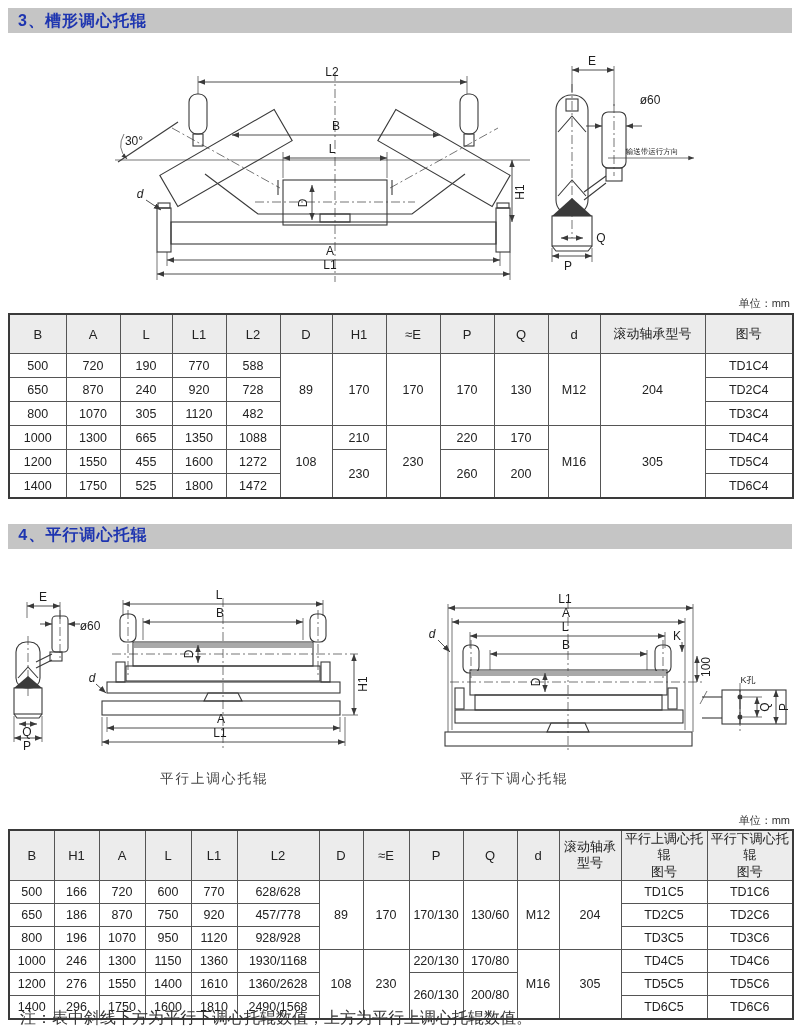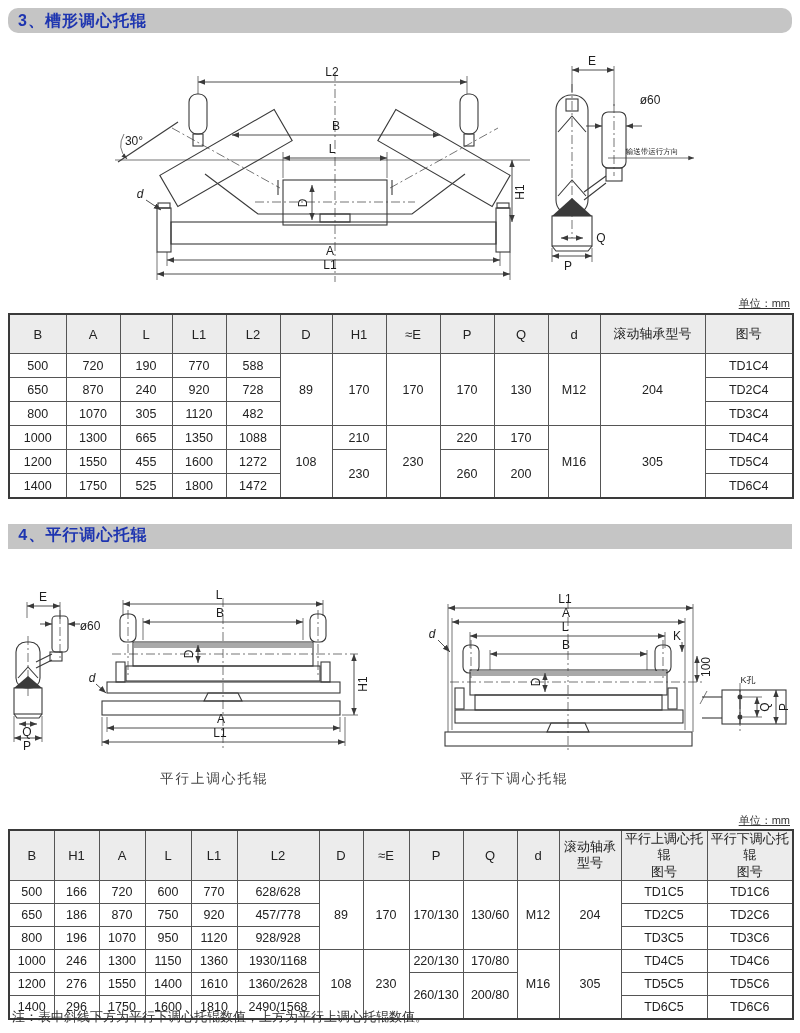--- a/index.html
+++ b/index.html
@@ -5,23 +5,23 @@
   html,body{margin:0;padding:0;}
   body{
     width:800px;height:1033px;position:relative;background:#ffffff;
     font-family:"Liberation Sans","DejaVu Sans",sans-serif;color:#222;
   }
   .section-bar{
     position:absolute;left:8px;width:784px;height:25px;background:#c5c5c5;
     color:#1e35b0;font-weight:bold;font-size:16px;line-height:25px;
     padding-left:10px;box-sizing:border-box;letter-spacing:1px;
   }
-  .unit-label{position:absolute;right:10px;font-size:11px;color:#333;text-decoration:underline;}
+  .unit-label{position:absolute;right:10px;font-size:11px;color:#333;}
   .caption{position:absolute;font-size:13.5px;color:#444;letter-spacing:2px;}
-  .note{position:absolute;left:12px;font-size:13px;color:#333;}
+  .note{position:absolute;left:20px;font-size:16px;color:#333;}
   table.spec{
     position:absolute;left:8px;width:784px;border-collapse:collapse;table-layout:fixed;
     border:2px solid #3a3a3a;
   }
   table.spec th,table.spec td{
     border:1px solid #555;text-align:center;vertical-align:middle;
     font-weight:normal;padding:0;
   }
   table.spec th{background:#ececec;font-size:13px;color:#222;}
   table.spec td{font-size:12.5px;color:#222;background:#fff;}
@@ -37,21 +37,21 @@
   .cl{stroke:#3a3a3a;fill:none;stroke-width:0.7;stroke-dasharray:9 3 2 3;}
   .fl{fill:#3a3a3a;stroke:none;}
   .band{fill:#a9a9a9;stroke:none;}
   text.t{font-size:12px;fill:#1d1d1d;text-anchor:middle;font-family:"Liberation Sans","DejaVu Sans",sans-serif;}
   text.ts{font-size:7.5px;fill:#1d1d1d;text-anchor:middle;}
   text.tk{font-size:9px;fill:#1d1d1d;text-anchor:middle;}
 </style>
 </head>
 <body>
 
-<div class="section-bar" style="top:8px;border-radius:10px;">
+<div class="section-bar" style="top:8px;">
   <span>3、槽形调心托辊</span>
 </div>
 
 <svg style="top:42px;" width="800" height="258" viewBox="0 0 800 258">
   <defs>
     <marker id="ma" viewBox="0 0 10 10" refX="9" refY="5" markerWidth="9" markerHeight="9" orient="auto-start-reverse">
       <path d="M0,1.5 L9,5 L0,8.5 z" fill="#3a3a3a"></path>
     </marker>
   </defs>
 

